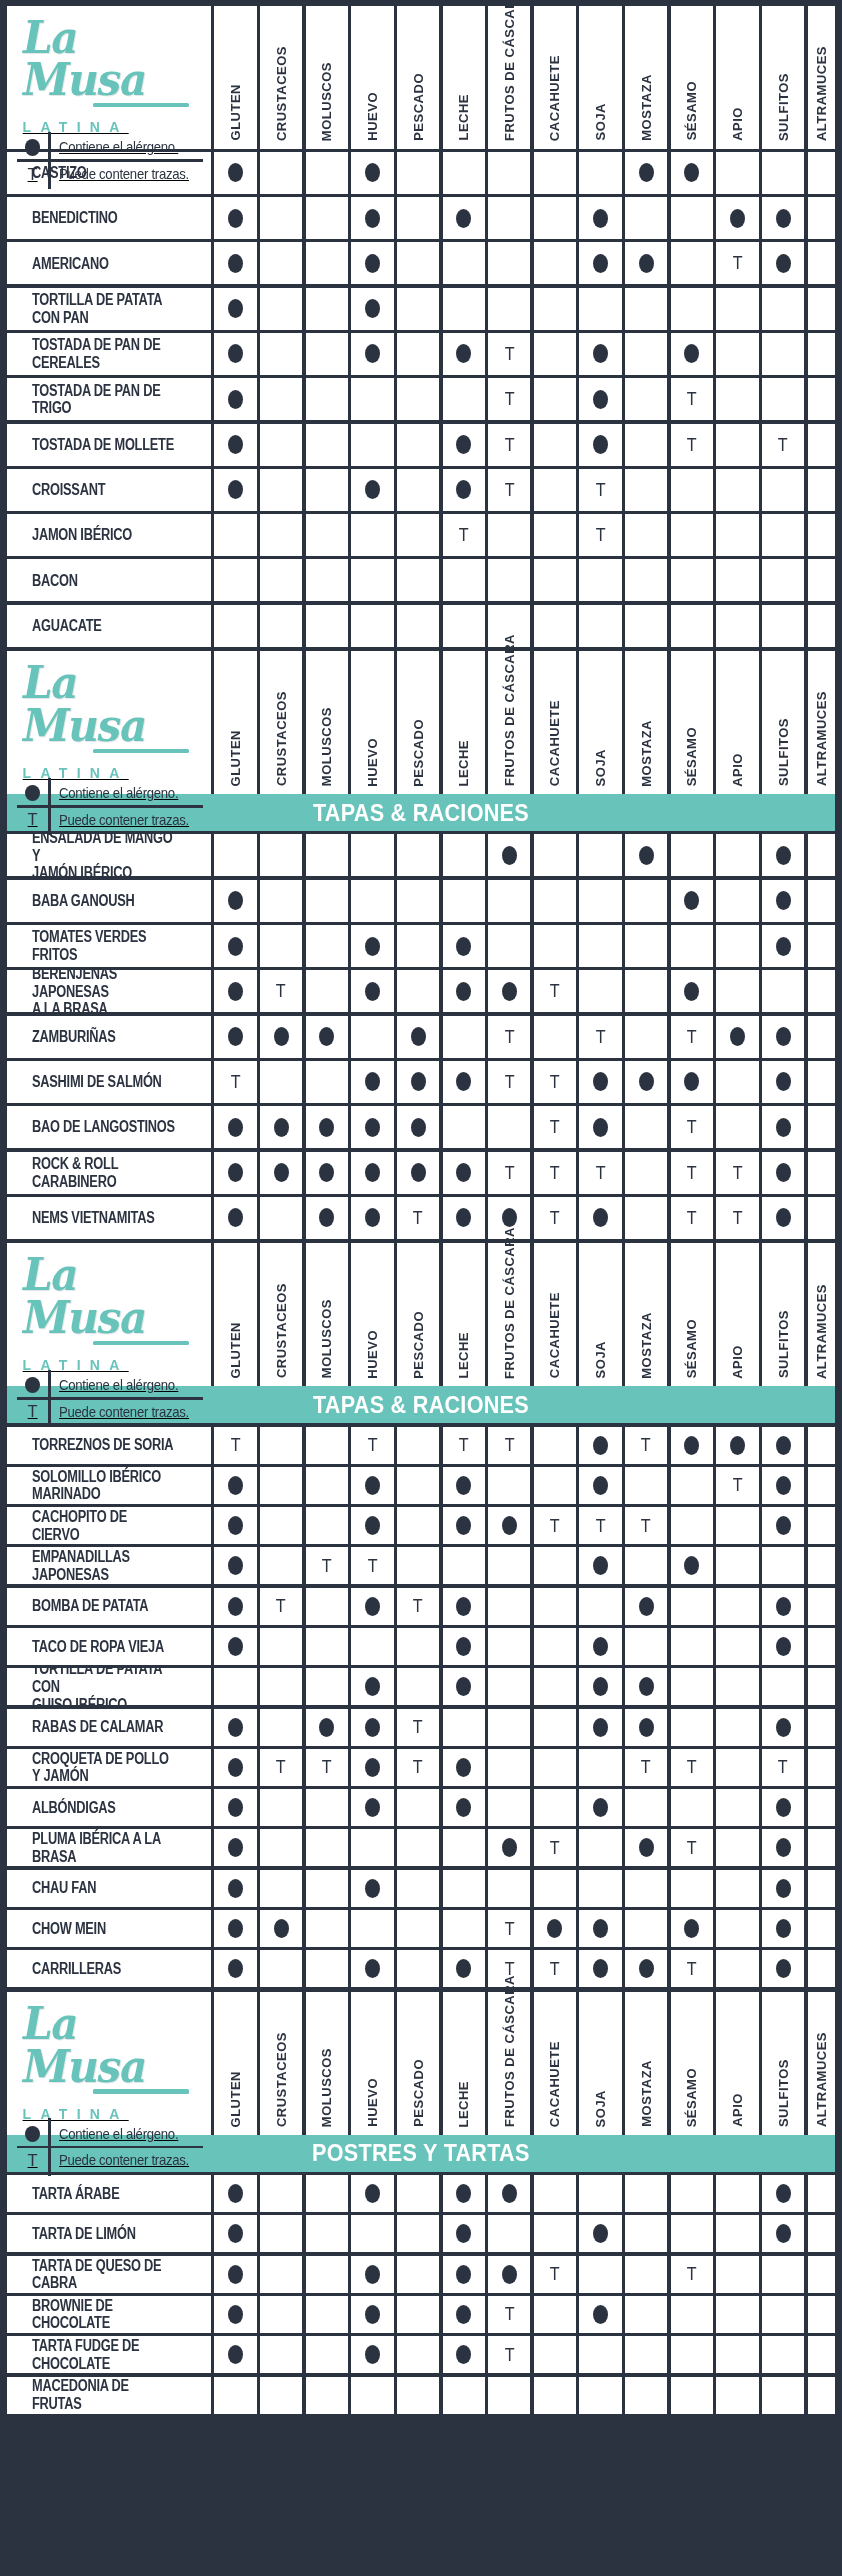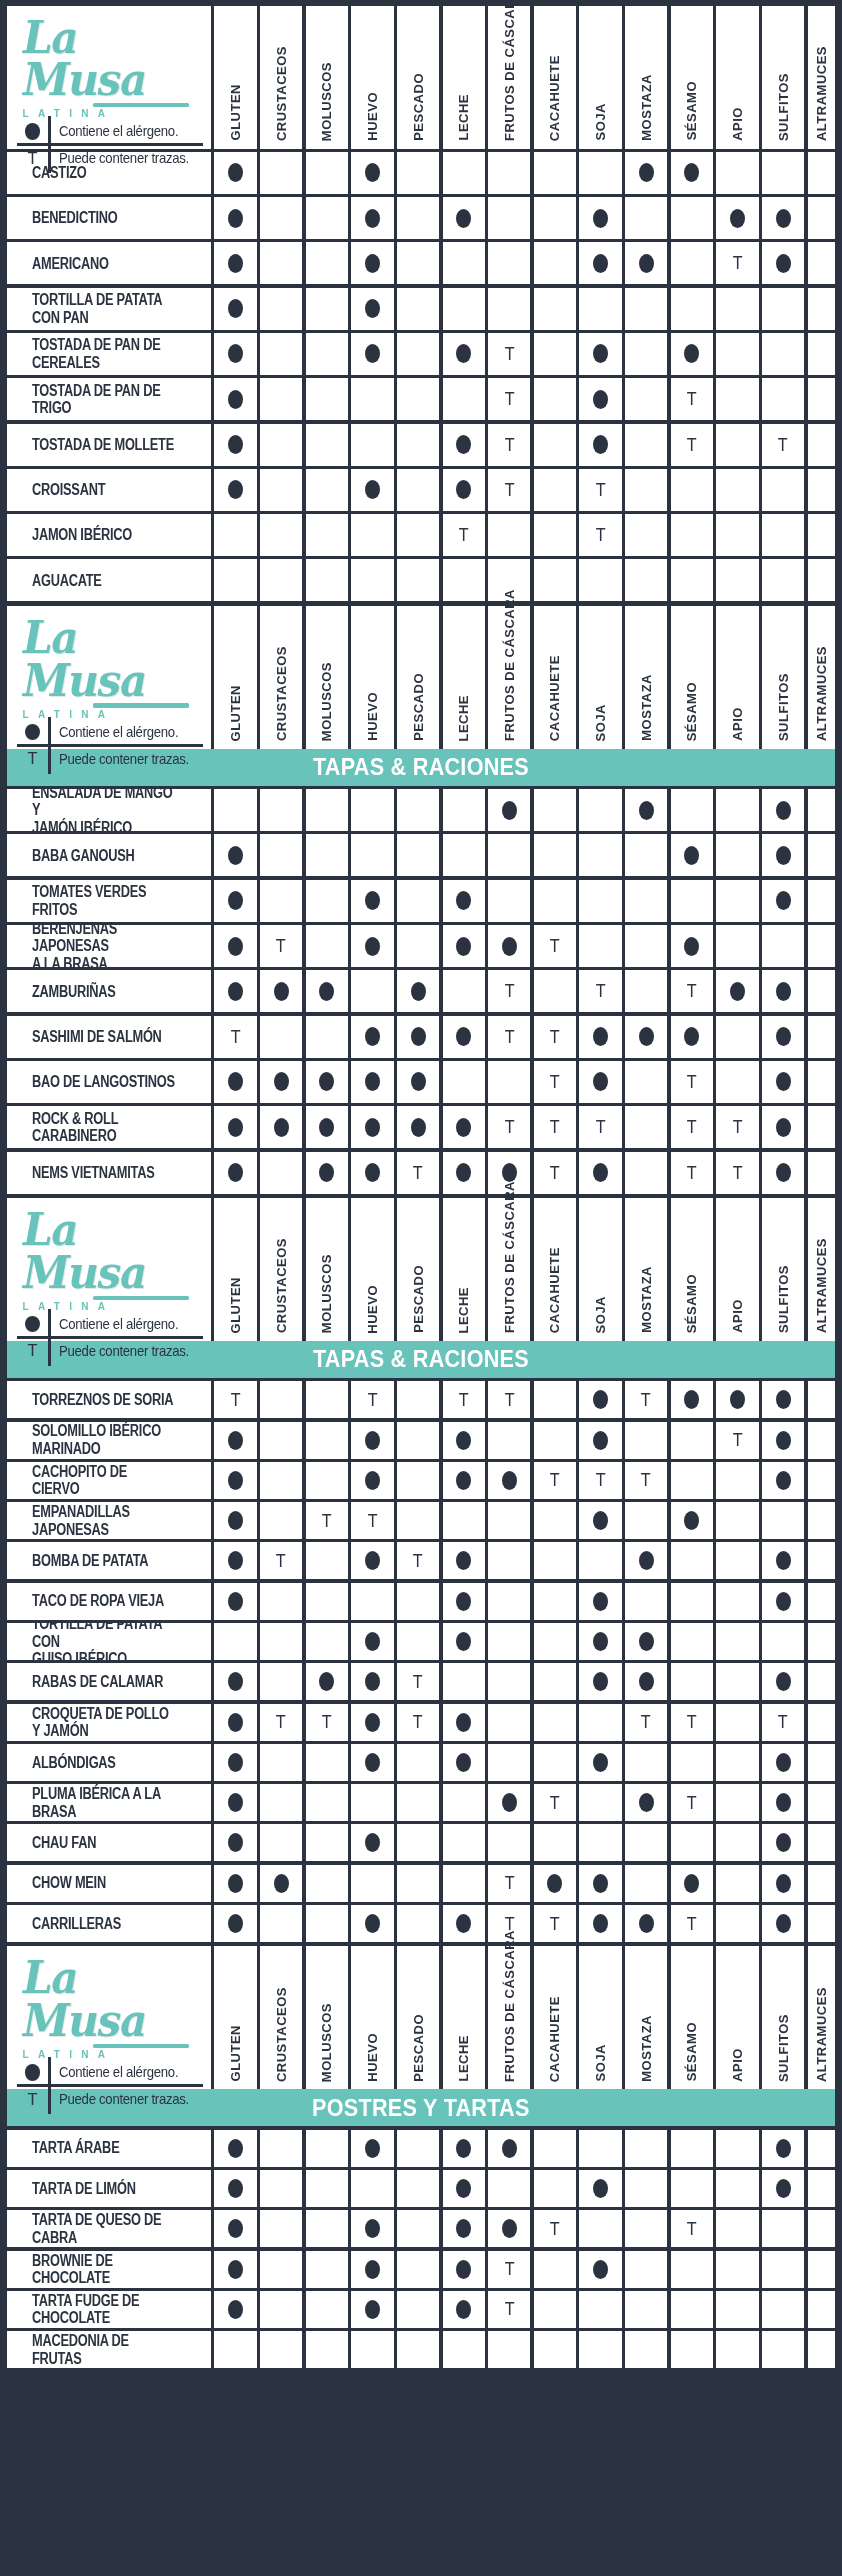--- a/index.html
+++ b/index.html
@@ -31,35 +31,36 @@
   .vtext{
     writing-mode:vertical-rl; transform:rotate(180deg);
     font-size:13px; font-weight:600; color:var(--dark);
     letter-spacing:0.5px; white-space:nowrap;
   }
 
   
   .logocell{
     display:flex; flex-direction:column; justify-content:space-between;
     padding:11px 0 11px 10px;
+    text-decoration:underline;
   }
   .logo-wrap{position:relative; padding-left:5.5px;}
   .logo-script{
     font-family:"DejaVu Serif", serif; font-style:italic; font-weight:bold;
     font-size:45px; line-height:.95; color:var(--teal); letter-spacing:-1.6px;
     text-shadow:1.1px 1.1px 0 rgba(44,51,64,.12);
     display:inline-block; transform:scaleX(.94); transform-origin:left;
   }
   .logo-underline{
     width:96px; height:4.4px; background:var(--teal);
     margin:1.1px 0 0 70px; border-radius:1.6px;
   }
   .logo-sub{
-    display:block; margin-top:1px; color:var(--teal);
-    font-size:10px; font-weight:bold; letter-spacing:9.3px;
+    display:block; margin-top:12px; color:var(--teal);
+    font-size:14px; font-weight:bold; letter-spacing:9.3px;
   }
   .legend{position:relative; padding-bottom:3.3px;}
   .legend::before{
     content:""; position:absolute; left:31px; top:-3.3px; bottom:0;
     width:2.7px; background:var(--dark);
   }
   .lrow{display:flex; align-items:center; height:24px;text-align:center;}
   .lsym{width:31px; display:flex; align-items:center; justify-content:center; flex:0 0 31px;}
   .ldot{width:15.4px; height:16.4px; border-radius:50%; background:var(--dark);}
   .lT{font-size:16.4px; color:var(--dark); font-weight:400;}
@@ -416,20 +417,39 @@
           <span class="tmark">T</span>
         </div>
         <div class="cell markcell"></div>
         <div class="cell markcell"></div>
         <div class="cell markcell"></div>
         <div class="cell markcell"></div>
         <div class="cell markcell"></div>
       </div>
       <div class="grid14 rowgrid" style="--rh: 42px;">
         <div class="cell dishcell">
+          <span class="dishname">BACON</span>
+        </div>
+        <div class="cell markcell"></div>
+        <div class="cell markcell"></div>
+        <div class="cell markcell"></div>
+        <div class="cell markcell"></div>
+        <div class="cell markcell"></div>
+        <div class="cell markcell"></div>
+        <div class="cell markcell"></div>
+        <div class="cell markcell"></div>
+        <div class="cell markcell"></div>
+        <div class="cell markcell"></div>
+        <div class="cell markcell"></div>
+        <div class="cell markcell"></div>
+        <div class="cell markcell"></div>
+        <div class="cell markcell"></div>
+      </div>
+      <div class="grid14 rowgrid" style="--rh: 42px;">
+        <div class="cell dishcell">
           <span class="dishname">AGUACATE</span>
         </div>
         <div class="cell markcell"></div>
         <div class="cell markcell"></div>
         <div class="cell markcell"></div>
         <div class="cell markcell"></div>
         <div class="cell markcell"></div>
         <div class="cell markcell"></div>
         <div class="cell markcell"></div>
         <div class="cell markcell"></div>

